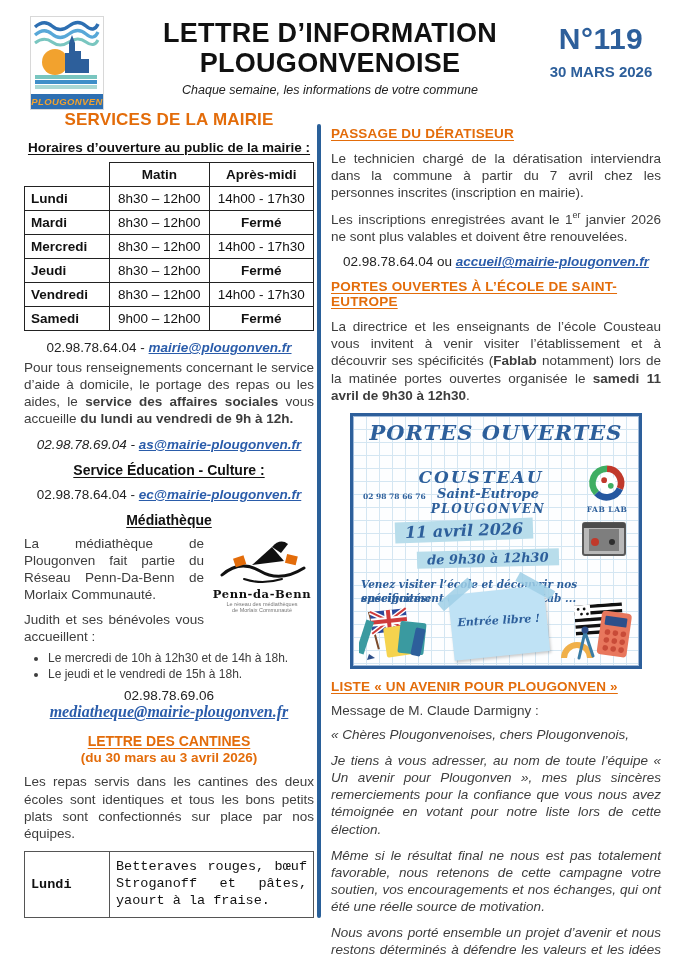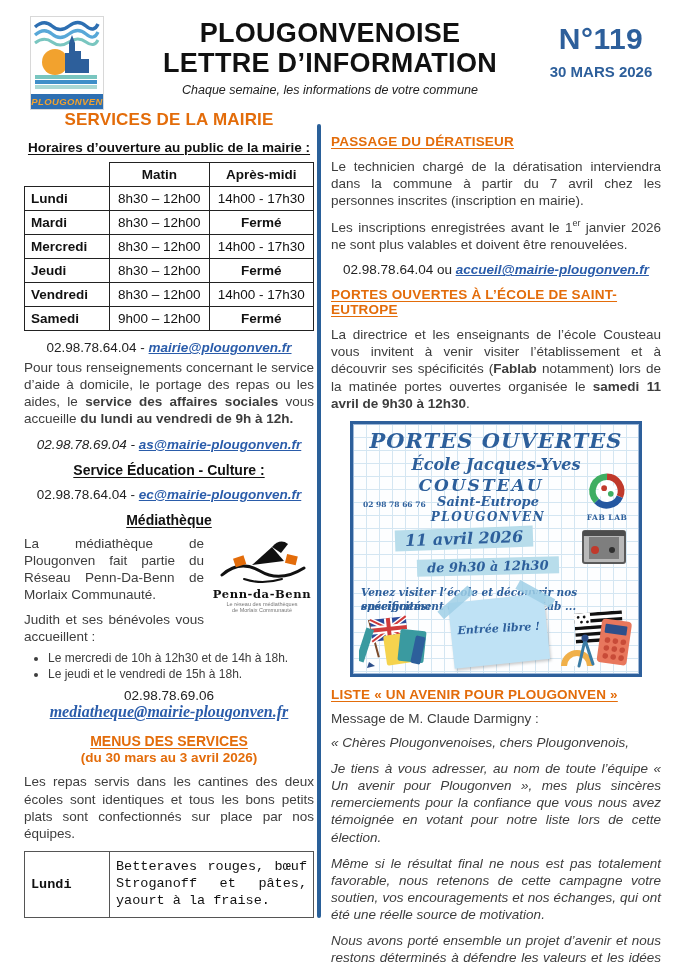--- a/index.html
+++ b/index.html
@@ -63,21 +63,21 @@
   .media-phone{font-size:13.5px;margin-top:7px;color:#222;}
   .menus-title{font-size:14px;font-weight:bold;text-align:center;margin:12px 0 0 0;}
   .menus-sub{font-size:13.5px;font-weight:bold;text-align:center;margin:1px 0 8px 0;}
   .menu-table{width:100%;font-size:13.5px;color:#111;margin-top:9px;}
   .menu-table td{border:1.2px solid #555;padding:7px 6px;vertical-align:middle;font-family:Liberation Mono, monospace;}
   .menu-table td.day{font-weight:bold;width:72px;}
   .menu-table td.menu{text-align:justify;line-height:1.25;}
 
   
   .rub-head{font-size:13.5px;font-weight:bold;letter-spacing:.2px;margin:10px 0 9px 0;}
-  .rub-head:first-child{margin-top:16px;}
+  .rub-head:first-child{margin-top:8px;}
   .r-just{text-align:justify;font-size:13.5px;line-height:1.27;margin-bottom:9px;}
   .r-contact{text-align:center;font-size:13.5px;margin:2px 0 10px 0;color:#222;}
   sup{font-size:9px;}
 
   
   .poster{
     position:relative;width:286px;height:250px;margin:2px auto 10px auto;
     border:3px solid #2d5f9b;box-shadow:0 0 0 1px #9fb9d8 inset;
     background-color:#fdfeff;
     background-image:linear-gradient(#d4e6f2 1px,transparent 1px),
@@ -131,22 +131,22 @@
         <path d="M4 26 q9 -7 17 -1 t17 0 t17 0 t12 -2" fill="none" stroke="#79c6c0" stroke-width="3"></path>
         <circle cx="24" cy="45" r="13" fill="#f2a22e"></circle>
         <path d="M34 56 L34 36 L38 36 L38 26 L41 18 L44 26 L44 34 L50 34 L50 42 L58 42 L58 56 Z" fill="#2d5f9b"></path>
         <rect x="4" y="58" width="62" height="4" fill="#79c6c0"></rect>
         <rect x="4" y="63" width="62" height="4" fill="#3f8fc9"></rect>
         <rect x="4" y="68" width="62" height="4" fill="#a9d8d4"></rect>
       </svg>
       <div class="logo-banner">PLOUGONVEN</div>
     </div>
     <div class="title-block">
+      <div class="title-line">LETTRE D’INFORMATION</div>
       <div class="title-line">PLOUGONVENOISE</div>
-      <div class="title-line">LETTRE D’INFORMATION</div>
       <div class="subtitle">Chaque semaine, les informations de votre commune</div>
     </div>
     <div class="issue-block">
       <div class="issue-number">N°119</div>
       <div class="issue-date">30 MARS 2026</div>
     </div>
   </div>
 
   <div class="col-left">
 
@@ -230,21 +230,21 @@
     </div>
     <ul class="bullets">
       <li>Le mercredi de 10h à 12h30 et de 14h à 18h.</li>
       <li>Le jeudi et le vendredi de 15h à 18h.</li>
     </ul>
     <div class="center media-phone">02.98.78.69.06</div>
     <div class="center">
       <a href="#" class="maillink" style="font-size:16px;font-family:Liberation Serif, serif;">mediatheque@mairie-plougonven.fr</a>
     </div>
 
-    <div class="menus-title orange u">MENUS DES SERVICES</div>
+    <div class="menus-title orange u">LETTRE DES CANTINES</div>
     <div class="menus-sub orange">(du 30 mars au 3 avril 2026)</div>
     <p class="just">Les repas servis dans les cantines des deux écoles sont identiques et tous les bons petits plats sont confectionnés sur place par nos équipes.</p>
 
     <table class="menu-table">
       <tbody>
       <tr>
         <td class="day">Lundi</td>
         <td class="menu">Betteraves rouges, bœuf Stroganoff et pâtes, yaourt à la fraise.</td>
       </tr>
 
@@ -265,21 +265,20 @@
       <span>02.98.78.64.04 ou </span><a href="#" class="maillink">accueil@mairie-plougonven.fr</a>
     </div>
 
     <div class="rub-head orange u">PORTES OUVERTES À L’ÉCOLE DE SAINT-EUTROPE</div>
     <p class="r-just">
       <span>La directrice et les enseignants de l’école Cousteau vous invitent à venir visiter l’établissement et à découvrir ses spécificités (</span><b>Fablab</b><span> notamment) lors de la matinée portes ouvertes organisée le </span><b>samedi 11 avril de 9h30 à 12h30</b><span>.</span>
     </p>
 
     <div class="poster">
       <div class="poster-title">PORTES OUVERTES</div>
-      <div class="poster-school1">École Jacques-Yves</div>
       <div class="poster-school2">COUSTEAU</div>
       <div class="poster-phone">02 98 78 66 76</div>
       <div class="poster-place1">Saint-Eutrope</div>
       <div class="poster-place2">PLOUGONVEN</div>
 
       <div class="fablab">
         <svg width="40" height="38" viewBox="0 0 40 40">
           <path d="M20 5 A15 15 0 0 1 33.5 26" fill="none" stroke="#c0392b" stroke-width="7"></path>
           <path d="M33.5 26 A15 15 0 0 1 9 30.5" fill="none" stroke="#2457a0" stroke-width="7"></path>
           <path d="M9 30.5 A15 15 0 0 1 20 5" fill="none" stroke="#3fae62" stroke-width="7"></path>

